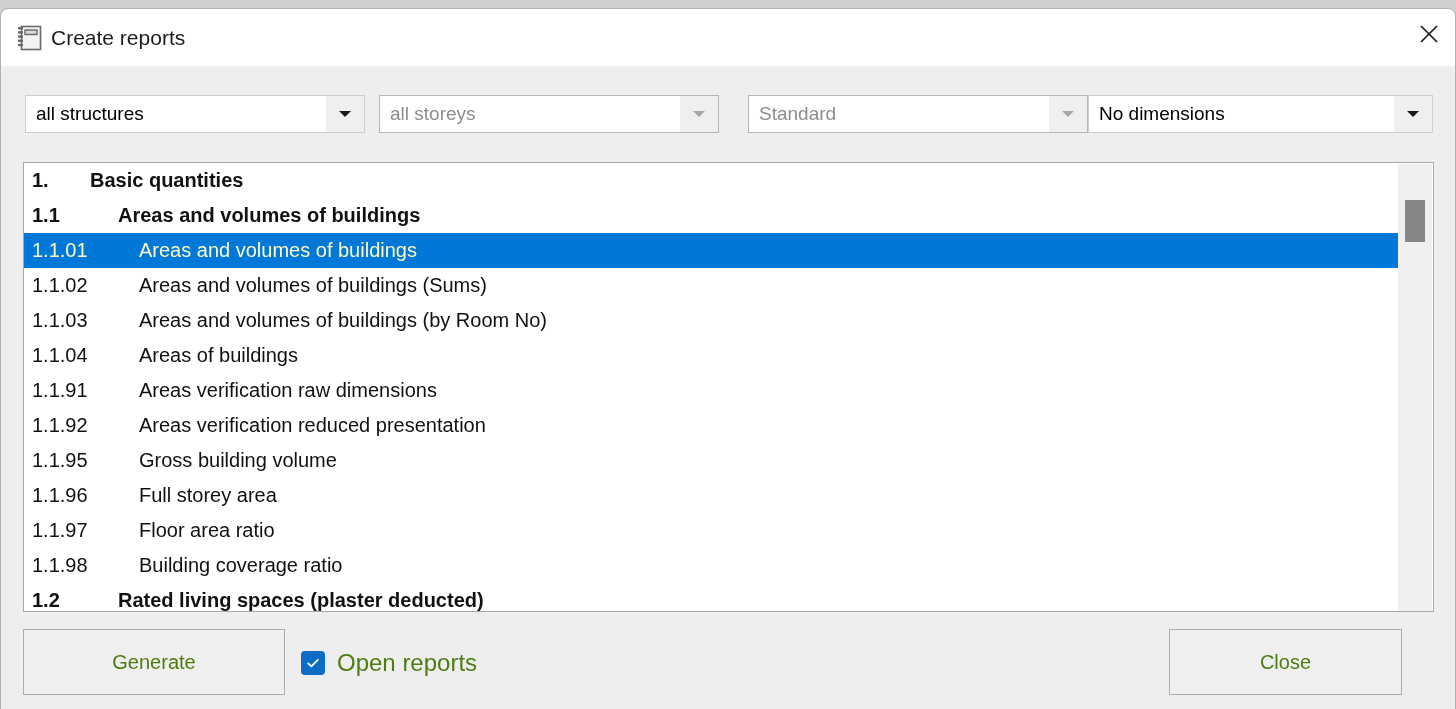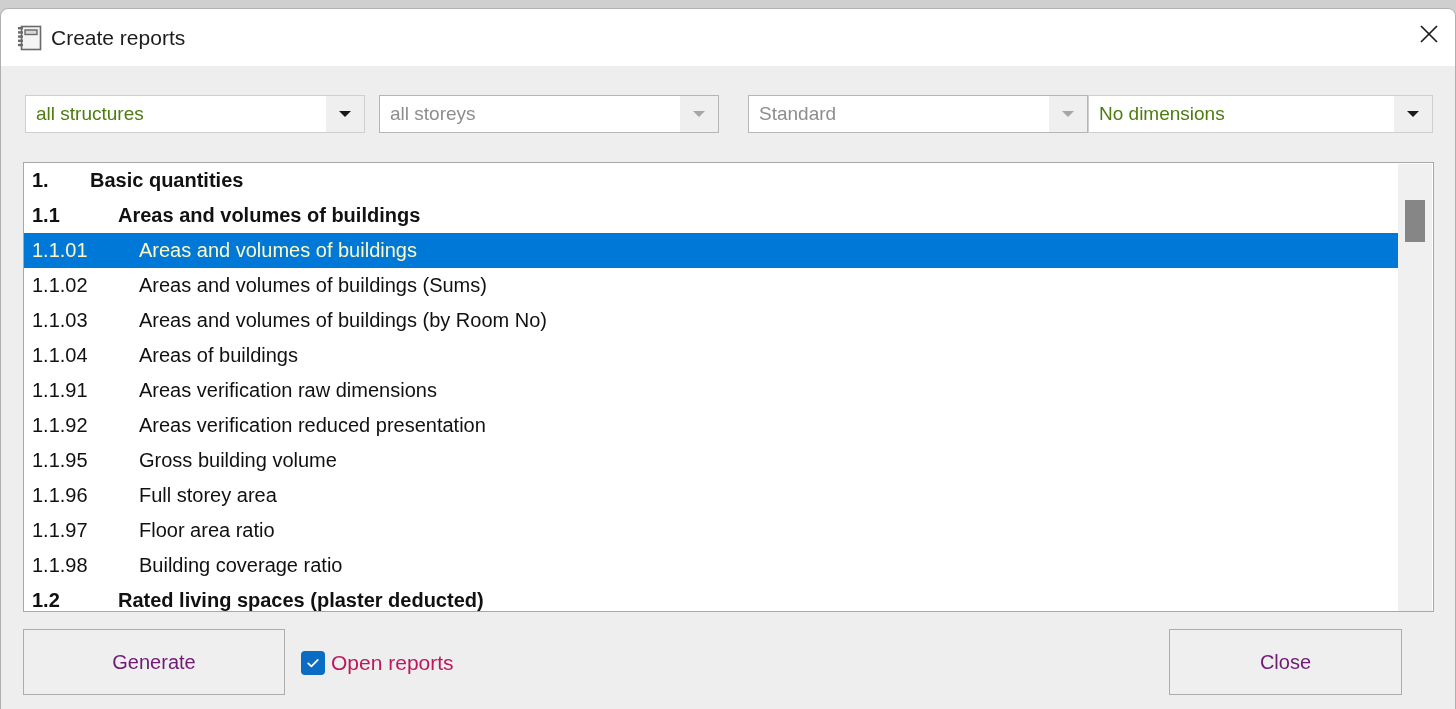--- a/index.html
+++ b/index.html
@@ -65,21 +65,21 @@
   }
   .combo.enabled { border: 1px solid #cfcfcf; }
   .combo.disabled { border: 1px solid #b6b6b6; background: #ffffff; }
 
   .combo .cvalue {
     flex: 1 1 auto;
     display: flex;
     align-items: center;
     padding-left: 10px;
     font-size: 19px;
-    color: #4d7c0f;
+    color: #000000;
     white-space: nowrap;
     overflow: hidden;
   }
   .combo.disabled .cvalue { color: #8d8d8d; }
 
   .combo .cbtn {
     flex: 0 0 38px;
     width: 38px;
     background: #efefef;
     display: flex;
@@ -159,21 +159,21 @@
 
   
   .btn {
     position: absolute;
     background: #efefef;
     border: 1px solid #adadad;
     display: flex;
     align-items: center;
     justify-content: center;
     font-size: 20px;
-    color: #701a75;
+    color: #4d7c0f;
     cursor: default;
   }
   #btn-generate { left: 22px;  top: 620px; width: 262px; height: 66px; }
   #btn-close    { left: 1168px;top: 620px; width: 233px; height: 66px; }
 
   #checkbox-group {
     position: absolute;
     left: 300px; top: 641px;
     height: 26px;
     display: flex;
@@ -182,23 +182,23 @@
   #checkbox-box {
     width: 24px; height: 24px;
     border-radius: 4px;
     background: #0a6cc4;
     display: flex;
     align-items: center;
     justify-content: center;
     flex: 0 0 auto;
   }
   #checkbox-label {
-    margin-left: 6px;
-    font-size: 21px;
-    color: #be185d;
+    margin-left: 12px;
+    font-size: 24px;
+    color: #4d7c0f;
     white-space: nowrap;
   }
 </style>
 </head>
 <body>
 
 <div id="dialog">
 
   <div id="titlebar">
     <div id="title-icon">

